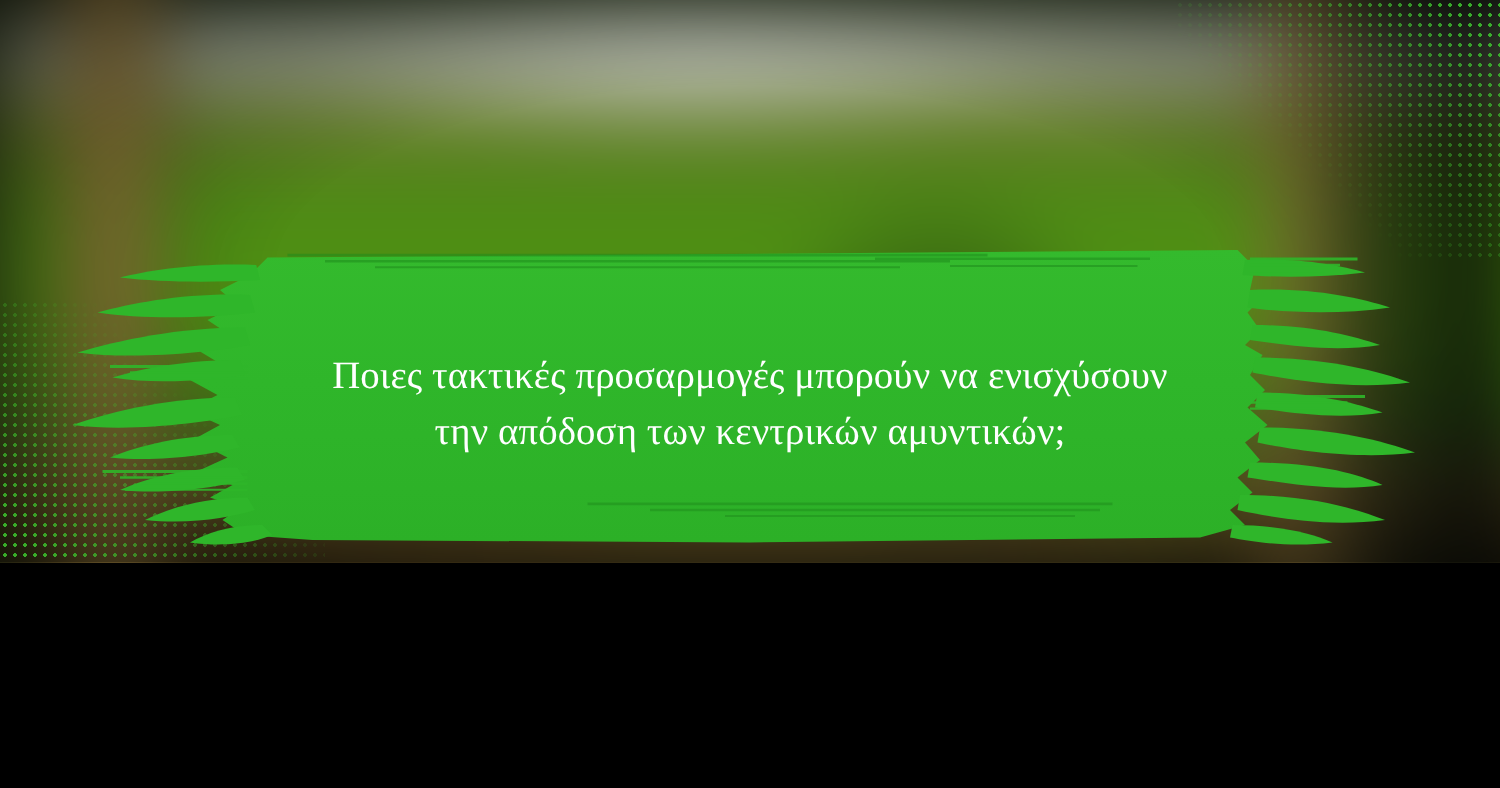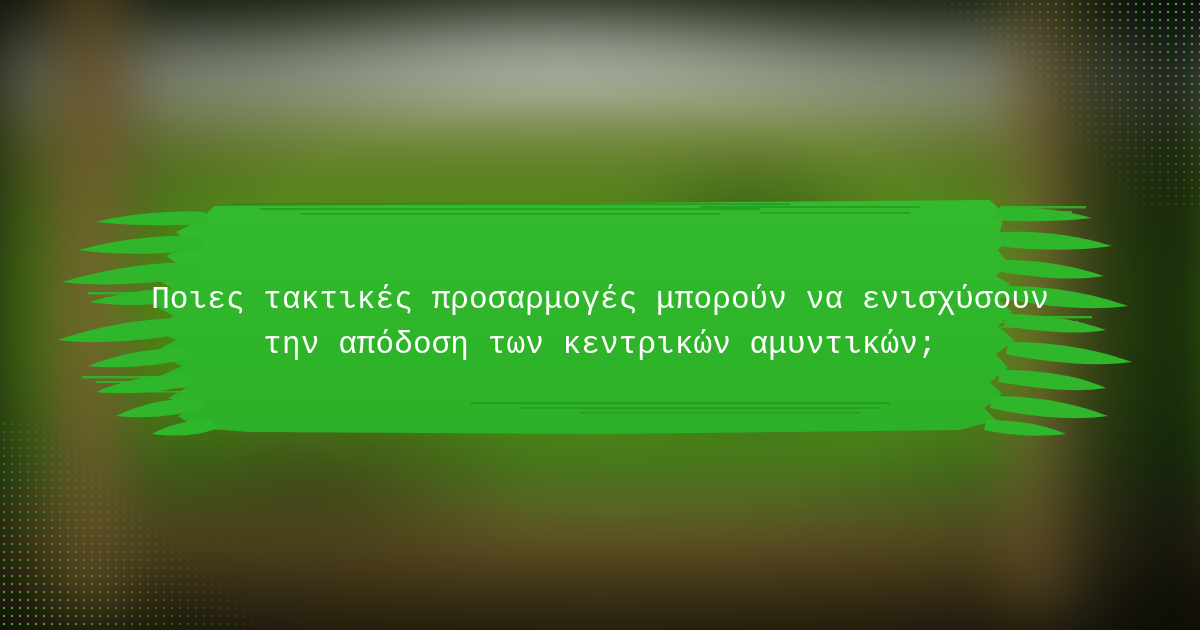--- a/index.html
+++ b/index.html
@@ -3,23 +3,23 @@
 <meta charset="utf-8">
 <style>
   html, body {
     margin: 0;
     padding: 0;
     background: #000;
   }
   #stage {
     position: relative;
     width: 1200px;
-    height: 630px;
+    height: 450px;
     overflow: hidden;
-    font-family: Liberation Mono, monospace;
+    font-family: Liberation Serif, serif;
   }
 
   
   .bg-layer {
     position: absolute;
     inset: -60px;
     filter: blur(26px);
   }
   .bg-base {
     position: absolute;

